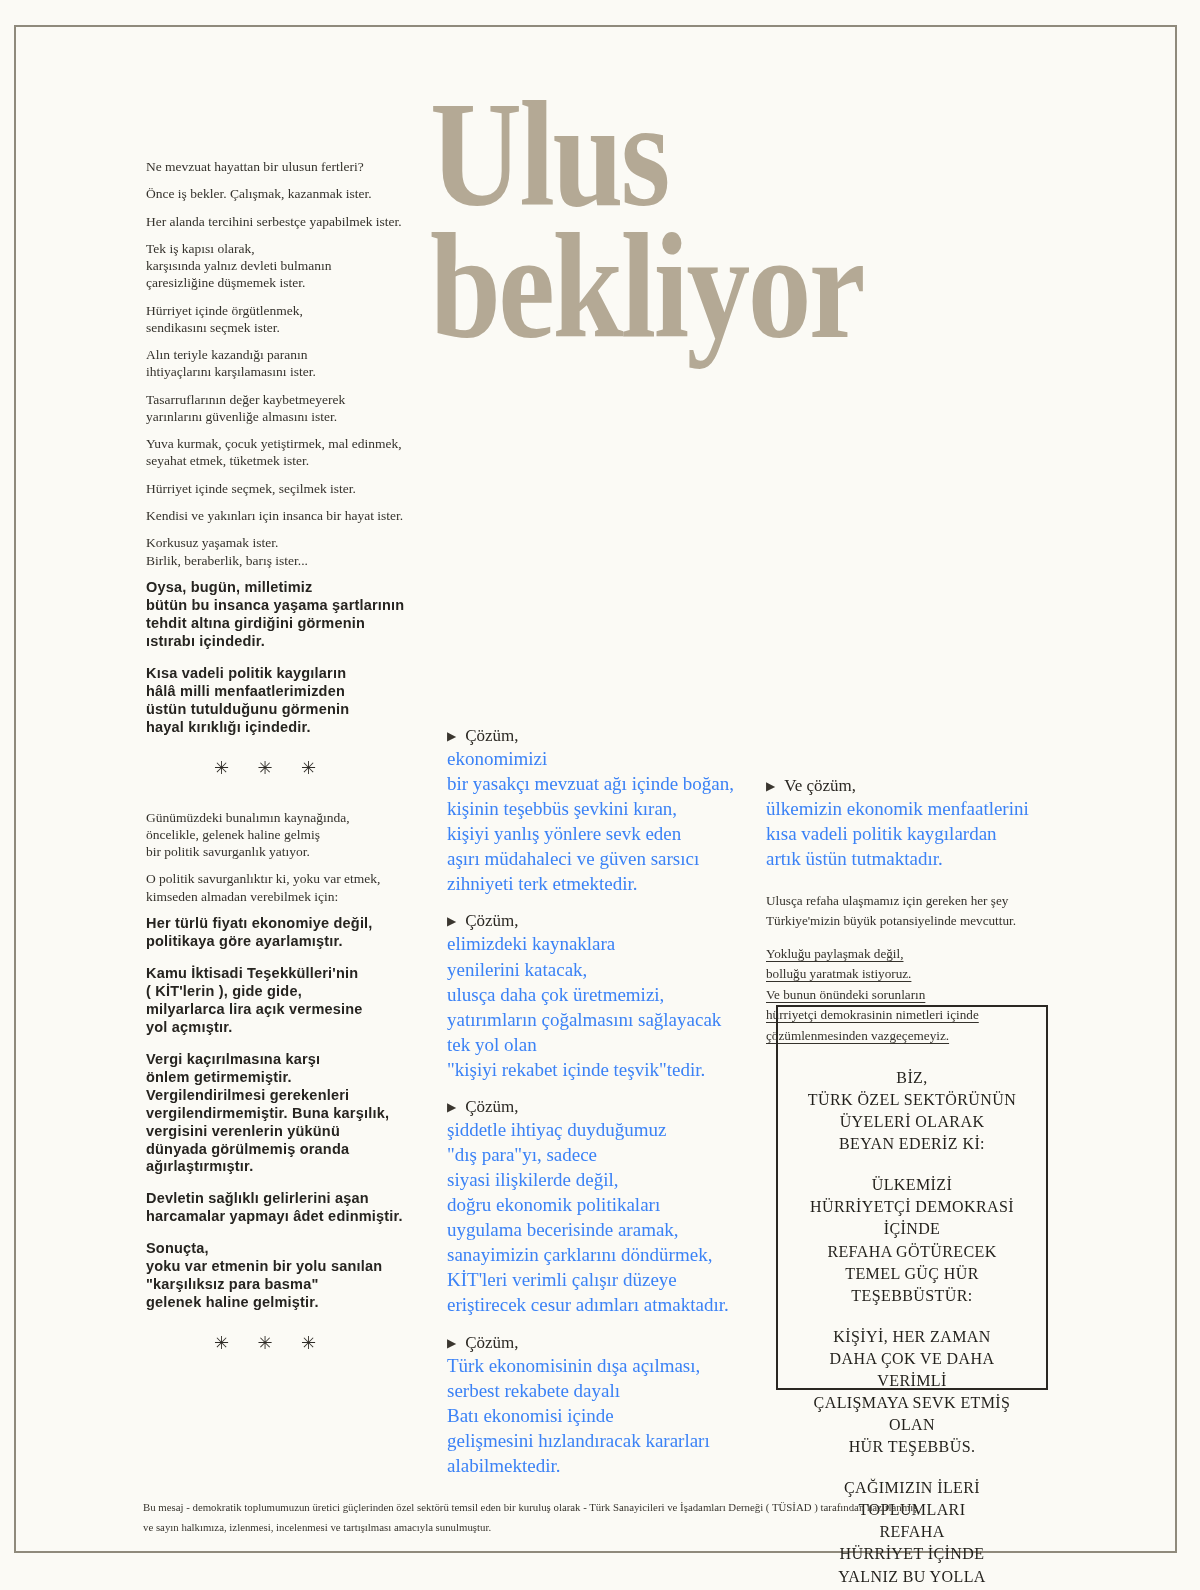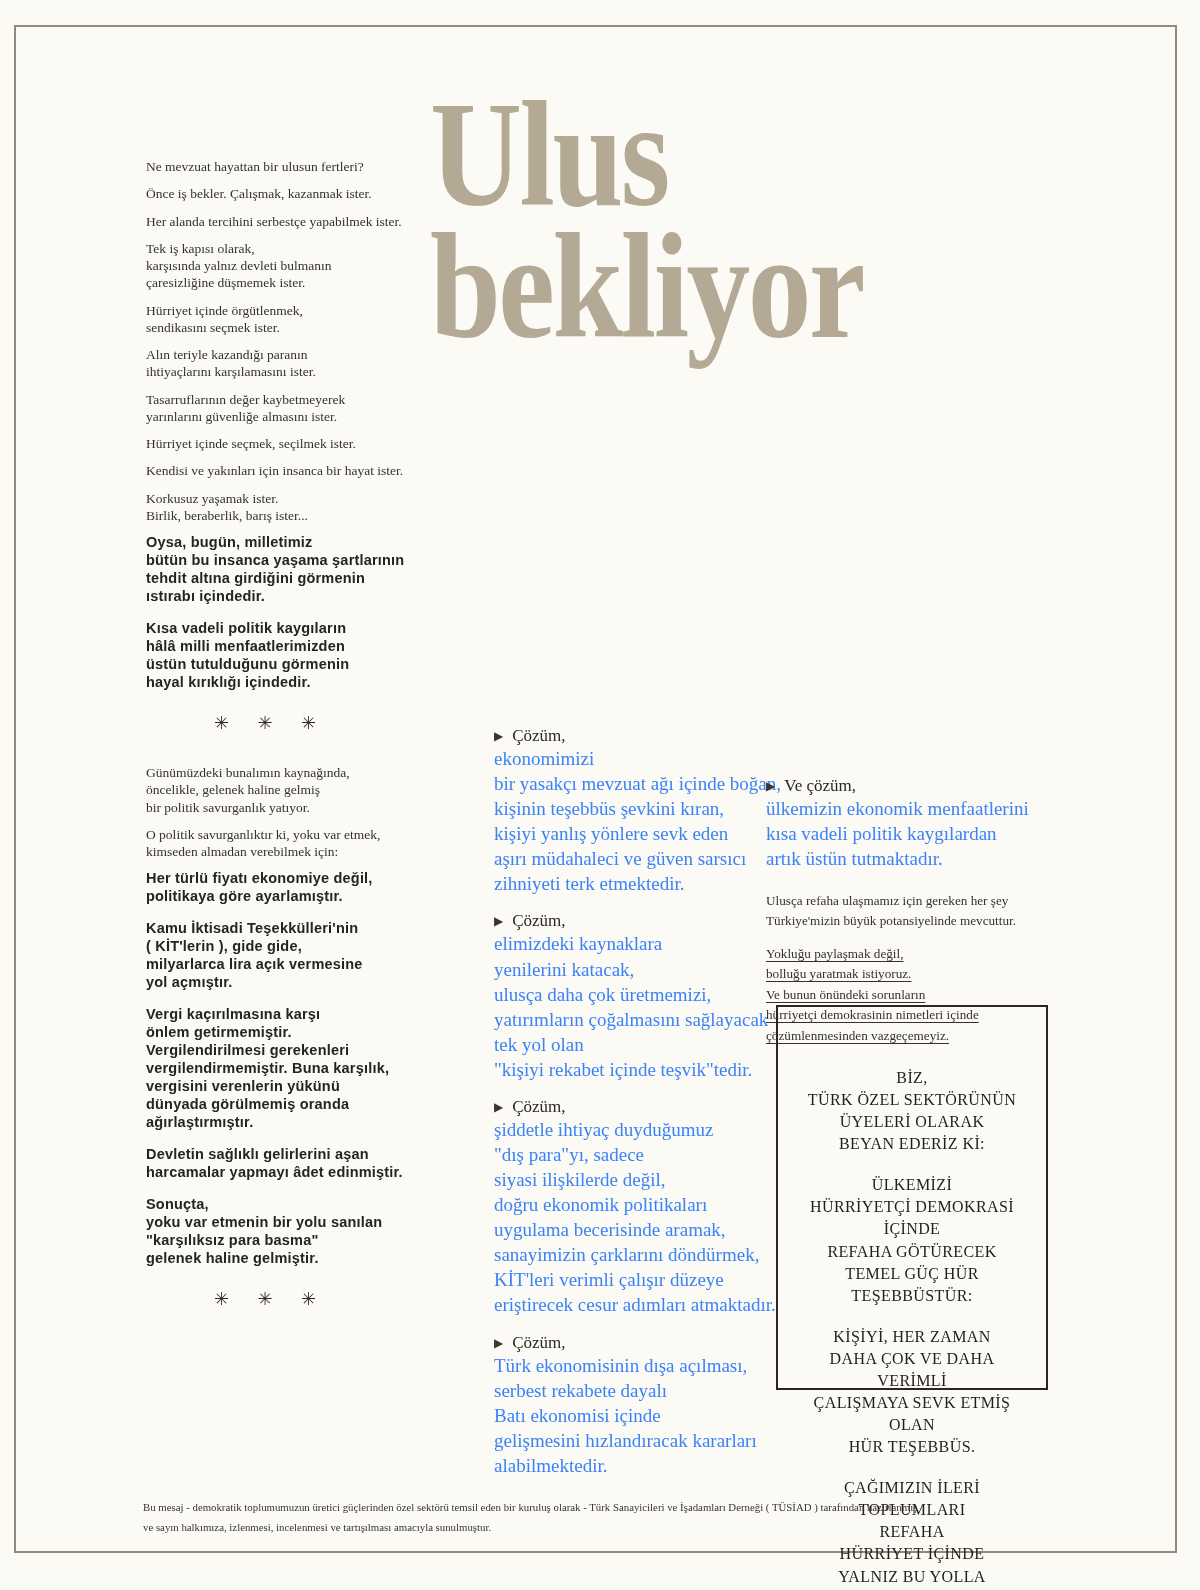--- a/index.html
+++ b/index.html
@@ -44,21 +44,21 @@
     letter-spacing: 0.2px;
     margin: 0 0 14px 0; color: #262420;
   }
   .sep {
     width: 250px; text-align: center;
     font-size: 18px; letter-spacing: 12px;
     color: #2e2b26;
     margin: 20px 0 30px 0;
   }
   
-  .sol-col1 { position: absolute; left: 447px; top: 726px; width: 315px; margin-left: 47px; }
+  .sol-col1 { position: absolute; left: 447px; top: 726px; width: 315px; }
   .sol-col2 { position: absolute; left: 766px; top: 732px; width: 290px; margin-top: 44px; }
   .sol-block { margin: 0 0 15px 0; }
   .sol-head { font-size: 17px; color: #2b2823; }
   .arrow {
     display: inline-block;
     font-size: 12px;
     margin-right: 9px;
     vertical-align: 1px;
     color: #3a362f;
   }
@@ -119,20 +119,22 @@
   <p class="para">Her alanda tercihini serbestçe yapabilmek ister.</p>
   <p class="para">Tek iş kapısı olarak,
 karşısında yalnız devleti bulmanın
 çaresizliğine düşmemek ister.</p>
   <p class="para">Hürriyet içinde örgütlenmek,
 sendikasını seçmek ister.</p>
   <p class="para">Alın teriyle kazandığı paranın
 ihtiyaçlarını karşılamasını ister.</p>
   <p class="para">Tasarruflarının değer kaybetmeyerek
 yarınlarını güvenliğe almasını ister.</p>
+  <p class="para">Yuva kurmak, çocuk yetiştirmek, mal edinmek,
+seyahat etmek, tüketmek ister.</p>
   <p class="para">Hürriyet içinde seçmek, seçilmek ister.</p>
   <p class="para">Kendisi ve yakınları için insanca bir hayat ister.</p>
   <p class="para">Korkusuz yaşamak ister.
 Birlik, beraberlik, barış ister...</p>
 
   <p class="para-bold">Oysa, bugün, milletimiz
 bütün bu insanca yaşama şartlarının
 tehdit altına girdiğini görmenin
 ıstırabı içindedir.</p>
   <p class="para-bold">Kısa vadeli politik kaygıların

